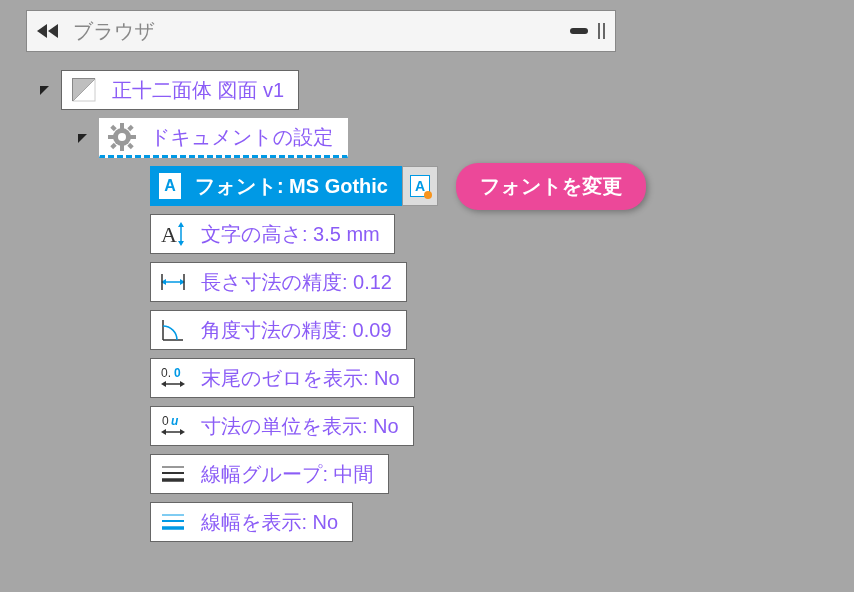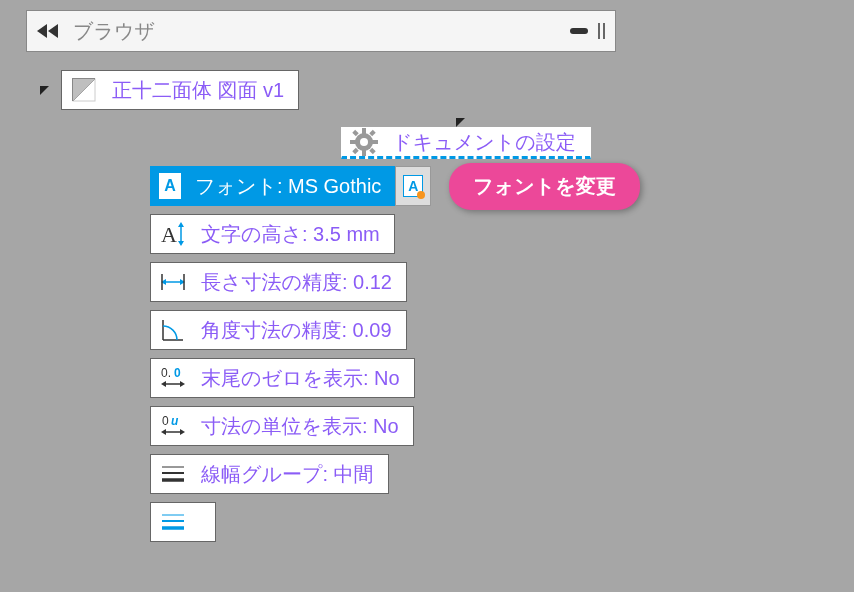--- a/index.html
+++ b/index.html
@@ -85,21 +85,21 @@
       justify-content: center;
       margin-right: 14px;
       flex-shrink: 0;
     }
     .node-label {
       font-size: 20px;
       color: #8b5cf6;
       white-space: nowrap;
     }
     .level-1 { margin-left: 0; }
-    .level-2 { margin-left: 38px; flex-direction: column; }
+    .level-2 { margin-left: 38px; }
     .level-3 { margin-left: 110px; }
     .doc-settings-box {
       background: #fff;
       display: inline-flex;
       align-items: center;
       height: 40px;
       padding: 0 14px 0 8px;
       border-bottom: 3px dashed #0099e5;
       border-top: 1px solid transparent;
       border-left: 1px solid transparent;
@@ -109,21 +109,21 @@
     .selected-box {
       background: #0099e5;
       border: 1px solid #0099e5;
       display: inline-flex;
       align-items: center;
       height: 40px;
       padding: 0 14px 0 8px;
     }
     .selected-box .node-label {
       color: #fff;
-      font-weight: normal;
+      font-weight: bold;
     }
     .font-icon-white {
       width: 22px;
       height: 26px;
       background: #fff;
       display: flex;
       align-items: center;
       justify-content: center;
       margin-right: 14px;
     }
@@ -351,16 +351,17 @@
 
   <div class="tree-row level-3">
     <div class="node-box">
       <span class="node-icon">
         <svg width="28" height="28" viewBox="0 0 28 28">
           <line x1="3" y1="7" x2="25" y2="7" stroke="#0099e5" stroke-width="1"></line>
           <line x1="3" y1="13" x2="25" y2="13" stroke="#0099e5" stroke-width="2"></line>
           <line x1="3" y1="20" x2="25" y2="20" stroke="#0099e5" stroke-width="3.5"></line>
         </svg>
       </span>
+      <span class="node-label">線幅を表示: No</span>
     </div>
   </div>
 
 </div>
 
 </body></html>

